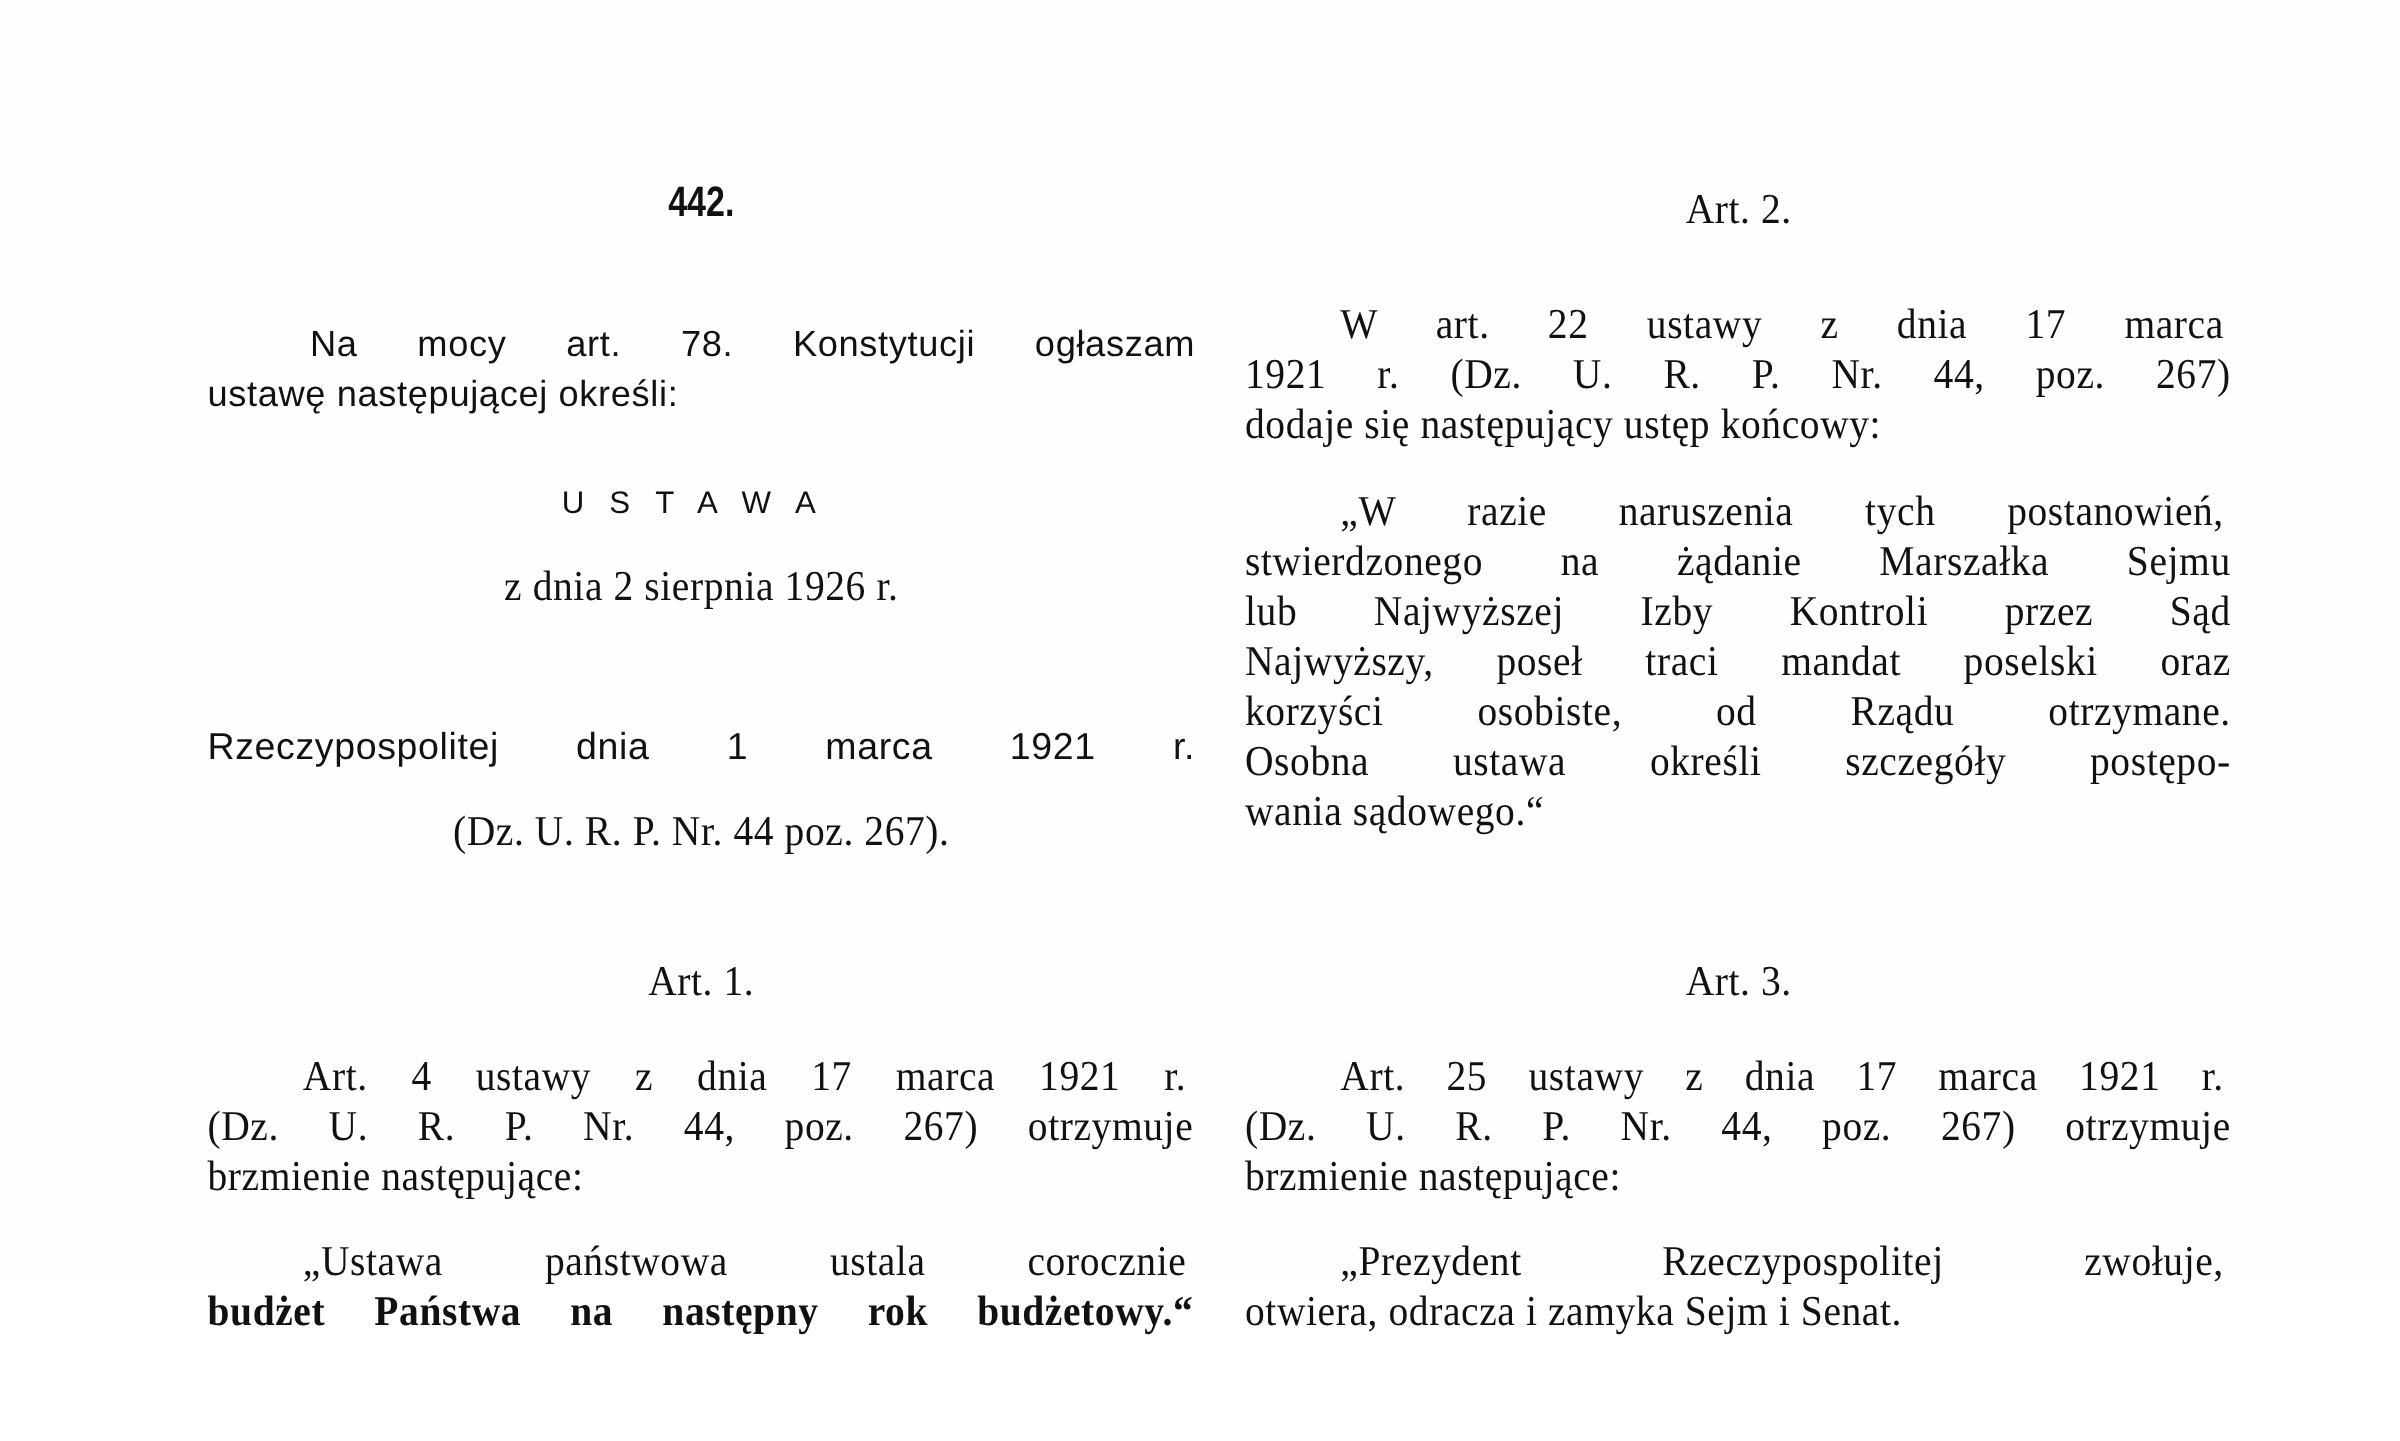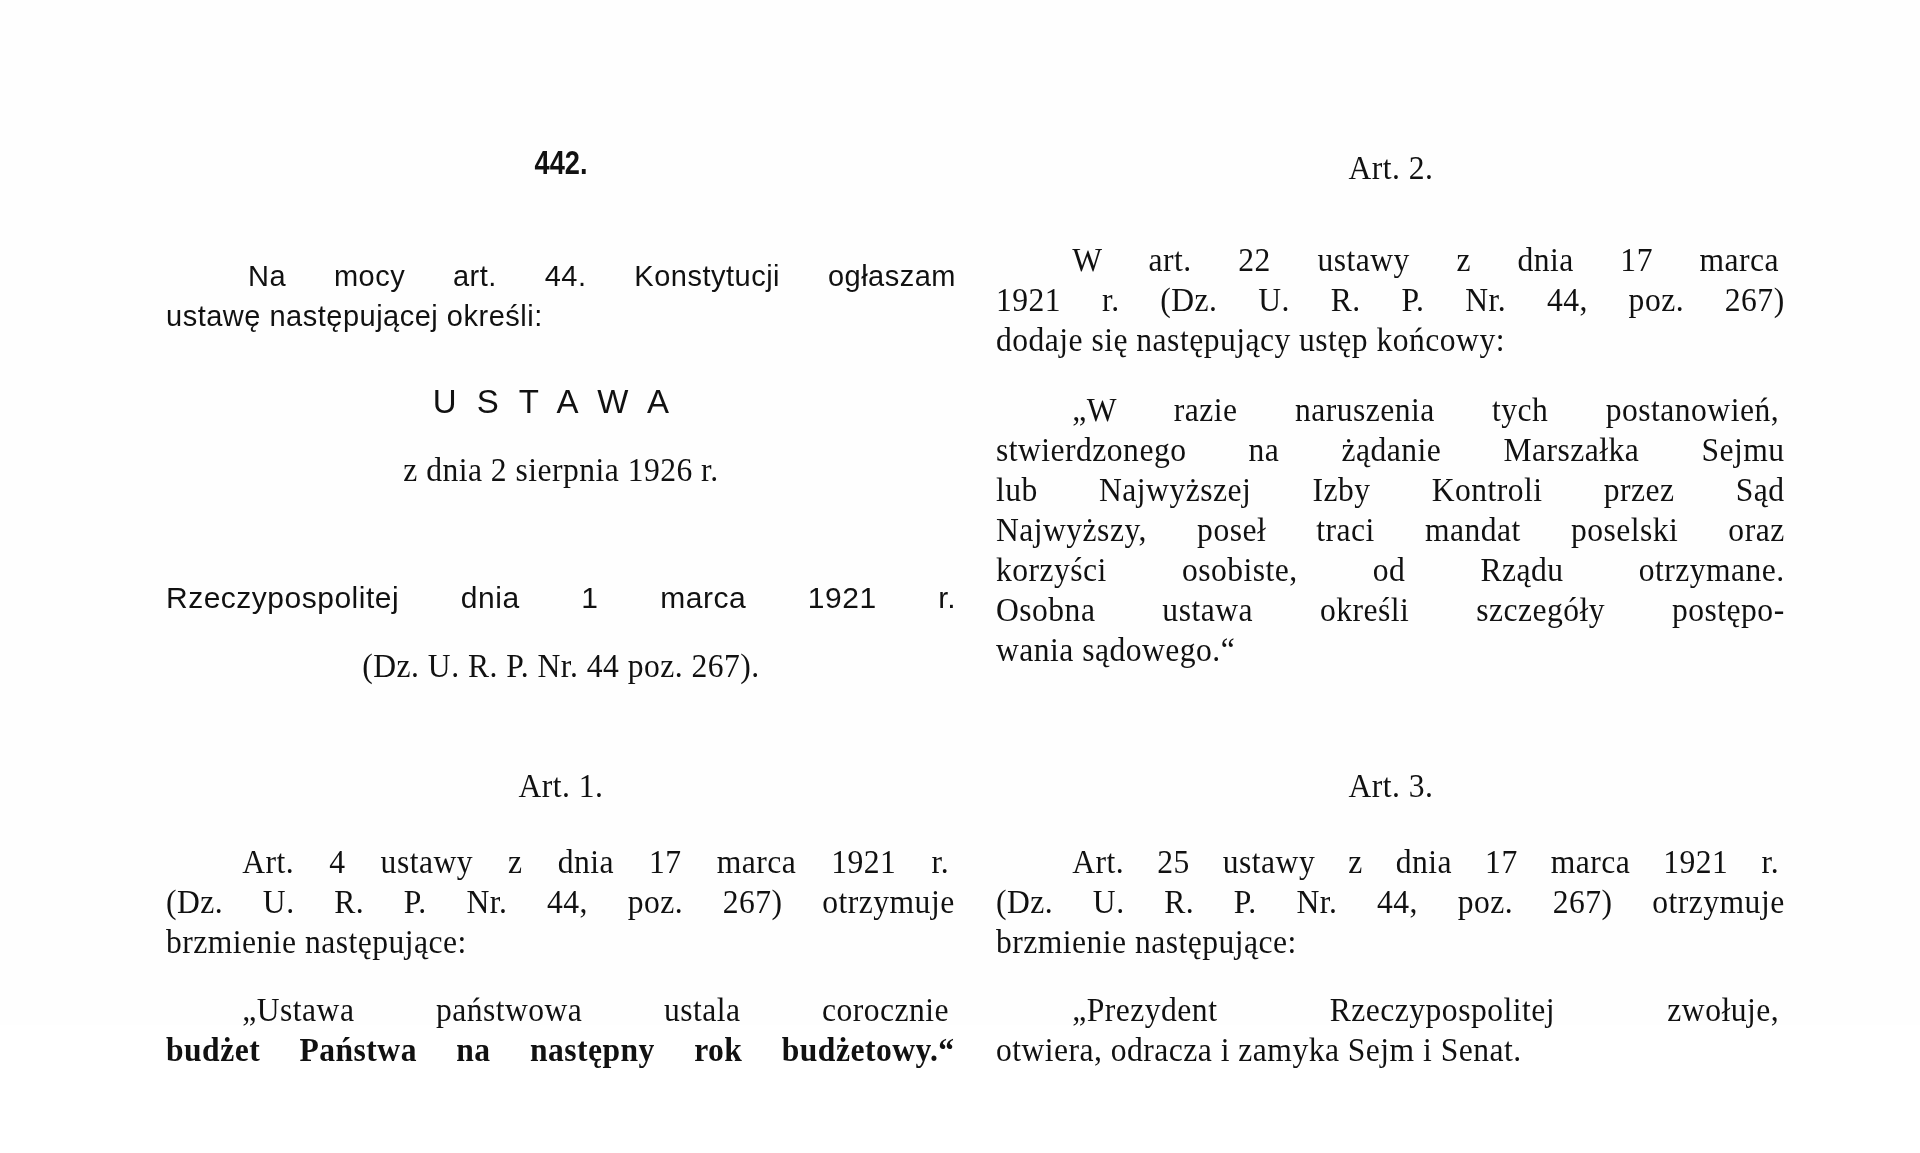--- a/index.html
+++ b/index.html
@@ -8,32 +8,32 @@
   .col { position: absolute; }
   .left { left: 166px; width: 790px; }
   .right { left: 996px; width: 790px; }
   .line { position: absolute; left: 0; width: 100%; white-space: nowrap; line-height: 40px; height: 40px; }
   .serif { font-family: "Liberation Serif", "DejaVu Serif", serif; font-size: 34px; letter-spacing: 0.5px; transform: scaleX(0.93); transform-origin: left center; }
   .sans { font-family: "Liberation Sans", "DejaVu Sans", sans-serif; font-size: 29px; letter-spacing: 0.5px; }
   .center { text-align: center; }
   .justify { text-align: justify; text-align-last: justify; }
   .bold { font-weight: bold; }
   .pagenum { font-family: "Liberation Sans", sans-serif; font-weight: bold; font-size: 34px; transform: scaleX(0.8); }
-  .title { font-family: "Liberation Sans", sans-serif; font-size: 33px; letter-spacing: 20px; font-weight: normal; text-align: center; }
+  .title { font-family: "Liberation Sans", sans-serif; font-size: 25px; letter-spacing: 20px; font-weight: normal; text-align: center; }
   .center.serif, .center.condensed, .center.pagenum { transform-origin: center; }
 </style>
 </head>
 <body>
 
 <div class="page">
 
   <div class="col left" style="top:0;height:1153px;">
     <div class="line center pagenum" style="top:142px;">442.</div>
 
-    <div class="line sans justify" style="top:256px;padding-left:82px;width:708px;">Na mocy art. 44. Konstytucji ogłaszam</div>
+    <div class="line sans justify" style="top:256px;padding-left:82px;width:708px;">Na mocy art. 78. Konstytucji ogłaszam</div>
     <div class="line sans" style="top:296px;">ustawę następującej określi:</div>
 
     <div class="line center title" style="top:382px;">USTAWA</div>
     <div class="line center serif" style="top:450px;">z dnia 2 sierpnia 1926 r.</div>
 
     <div class="line sans justify" style="top:578px;font-size:30px;">Rzeczypospolitej dnia 1 marca 1921 r.</div>
     <div class="line center serif" style="top:646px;">(Dz. U. R. P. Nr. 44 poz. 267).</div>
 
     <div class="line center serif" style="top:766px;">Art. 1.</div>
 

